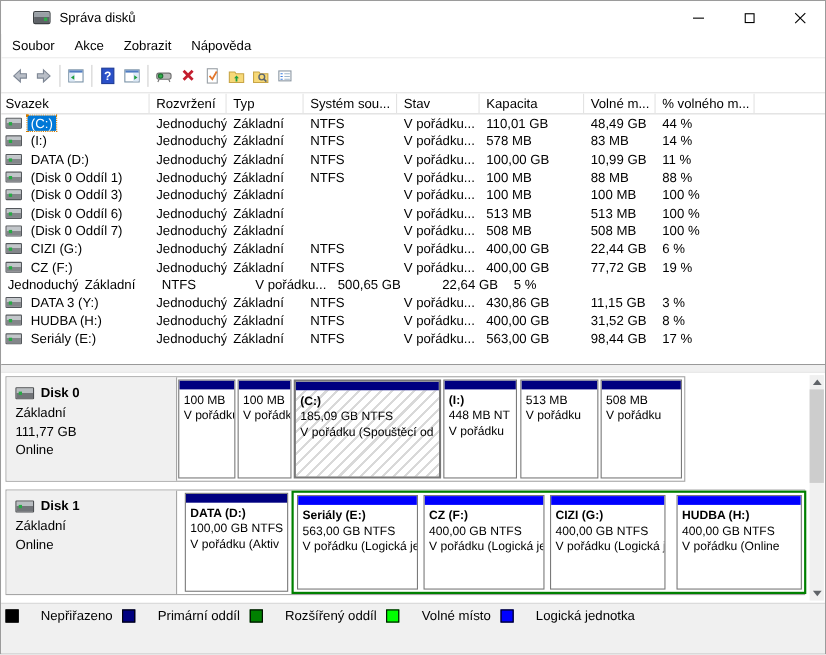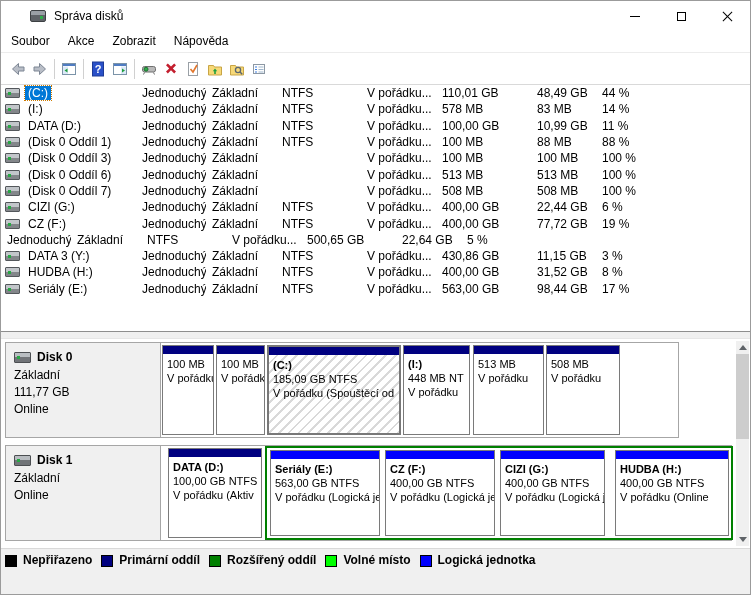--- a/index.html
+++ b/index.html
@@ -71,21 +71,21 @@
   .vscroll { position:absolute; left:735px; top:2px; width:13px; height:205px; background:#f0f0f0; }
   .sb-btn { position:absolute; left:0; width:13px; height:13px; display:flex; align-items:center; justify-content:center; }
   .sb-up { top:0; } .sb-down { bottom:0; }
   .tri-up { width:0; height:0; border-left:4px solid transparent; border-right:4px solid transparent; border-bottom:5px solid #5f6368; }
   .tri-down { width:0; height:0; border-left:4px solid transparent; border-right:4px solid transparent; border-top:5px solid #5f6368; }
   .sb-thumb { position:absolute; left:0; top:13px; width:13px; height:85px; background:#cdcdcd; }
 
   
   .bottom { position:absolute; top:547px; left:0; right:0; height:48px; background:#f0f0f0; border-top:1px solid #d9d9d9; }
   .legend { display:flex; align-items:center; height:21px; padding-left:4px; gap:9px; }
-  .leg-item { display:flex; align-items:flex-end; gap:6px; white-space:nowrap;font-weight:bold; }
+  .leg-item { display:flex; align-items:center; gap:20px; white-space:nowrap; }
   .leg-sq { width:12px; height:12px; border:1px solid #000; flex:none; }
 </style>
 </head>
 <body>
 
 <div class="window">
 
   <div class="titlebar">
     <span class="app-ic"></span>
     <span class="title-text">Správa disků</span>
@@ -180,20 +180,31 @@
       <span class="tbtn">
         <svg width="16" height="16" viewBox="0 0 16 16">
           <rect x="2.5" y="3.5" width="11" height="9" fill="#fdfdfd" stroke="#8c98a4"></rect>
           <path d="M4 6h2M4 8.5h2M4 11h2" stroke="#3a7de0"></path>
           <path d="M7.5 6h5M7.5 8.5h5M7.5 11h5" stroke="#9fb6cc"></path>
         </svg>
       </span>
     </div>
 
   <div class="vlist">
+    <div class="lheader">
+        <div class="hcell c0">Svazek</div>
+        <div class="hcell c1">Rozvržení</div>
+        <div class="hcell c2">Typ</div>
+        <div class="hcell c3">Systém sou...</div>
+        <div class="hcell c4">Stav</div>
+        <div class="hcell c5">Kapacita</div>
+        <div class="hcell c6">Volné m...</div>
+        <div class="hcell c7">% volného m...</div>
+        <div class="hcell hfill"></div>
+      </div>
     <div>
         <div class="lrow">
           <div class="cell c0">
             <span class="vol-ic"></span>
             <span class="vlabel sel">(C:)</span>
           </div>
           <div class="cell c1">Jednoduchý</div>
           <div class="cell c2">Základní</div>
           <div class="cell c3">NTFS</div>
           <div class="cell c4">V pořádku...</div>
@@ -353,21 +364,21 @@
           <div class="cell c6">98,44 GB</div>
           <div class="cell c7">17 %</div>
         </div>
       </div>
   </div>
 
   <div class="splitter"></div>
 
   <div class="pane">
 
-    <div class="diskrow" style="top:3px; width:674px;padding-left:17px;">
+    <div class="diskrow" style="top:3px; width:618px;padding-left:17px;">
       <div class="dinfo">
         <div class="dtitle">
           <span class="disk-ic"></span>
           <span>Disk 0</span>
         </div>
         <div class="dline">Základní</div>
         <div class="dline">111,77 GB</div>
         <div class="dline">Online</div>
       </div>
       <div class="part" style="left:156px; width:52px;">

